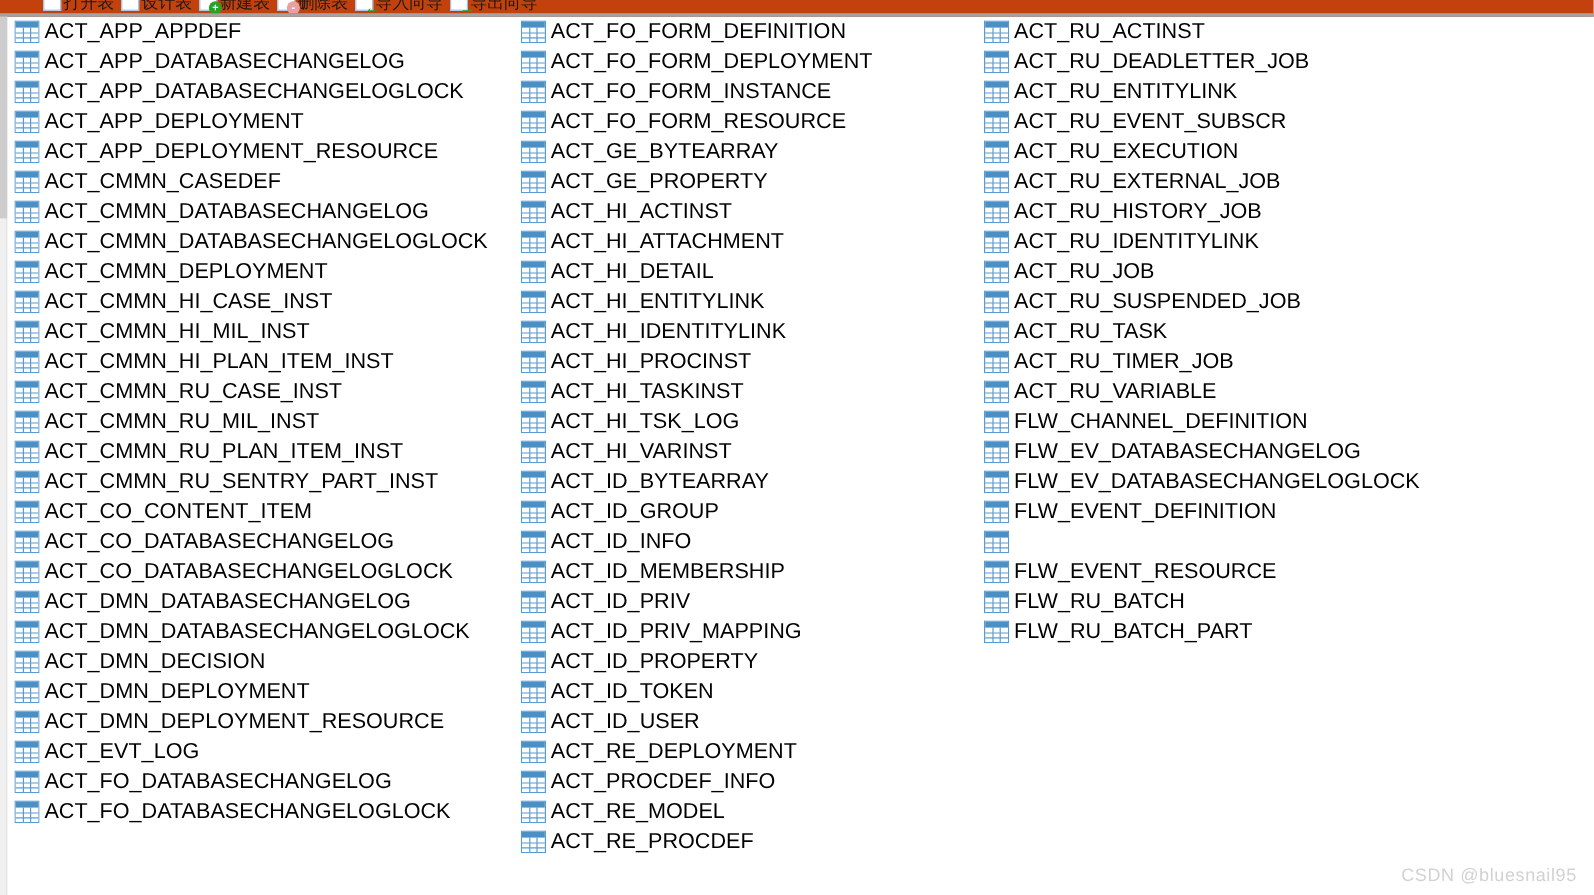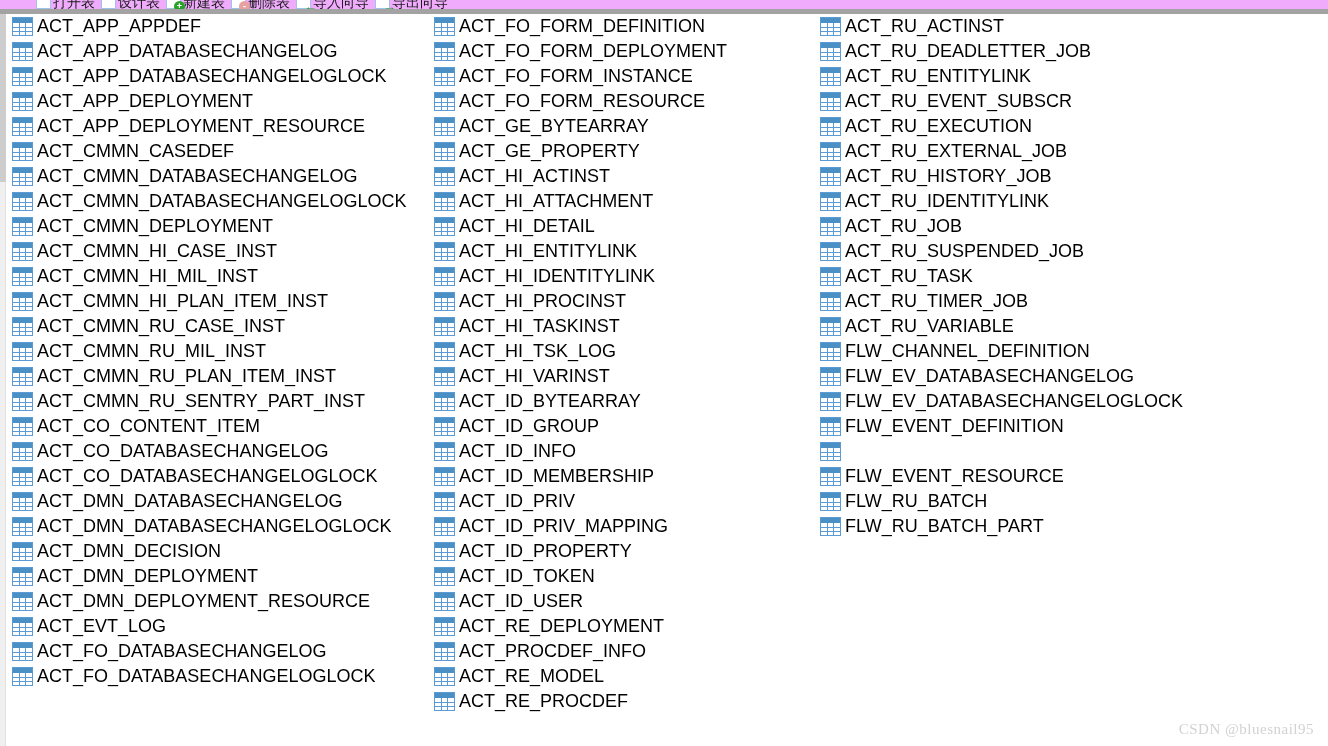--- a/index.html
+++ b/index.html
@@ -15,22 +15,22 @@
     overflow: hidden;
     position: relative;
   }
 
   
   #toolbar {
     position: absolute;
     left: 0; top: 0;
     width: 1328px;
     height: 14px;
-    background: #f0abfc;
-    border-bottom: 5px solid #a3a3a3;
+    background: #c2410c;
+    border-bottom: 3px solid #a3a3a3;
     overflow: hidden;
     white-space: nowrap;
     box-sizing: border-box;
   }
   .tb-item {
     display: inline-flex;
     align-items: flex-end;
     height: 14px;
     margin-right: 6px;
     position: relative;
@@ -131,21 +131,21 @@
     letter-spacing: 0px;
   }
 
   
   #watermark {
     position: absolute;
     right: 14px;
     bottom: 8px;
     font-size: 15px;
     color: #d2d2d2;
-    font-family: Liberation Serif, serif;
+    font-family: Liberation Sans, sans-serif;
     letter-spacing: 0.5px;
     user-select: none;
   }
 </style>
 </head>
 <body>
 
 <div id="toolbar"><span class="tb-item">
       <span class="tb-ico"></span>
       <span class="tb-label">打开表</span>

